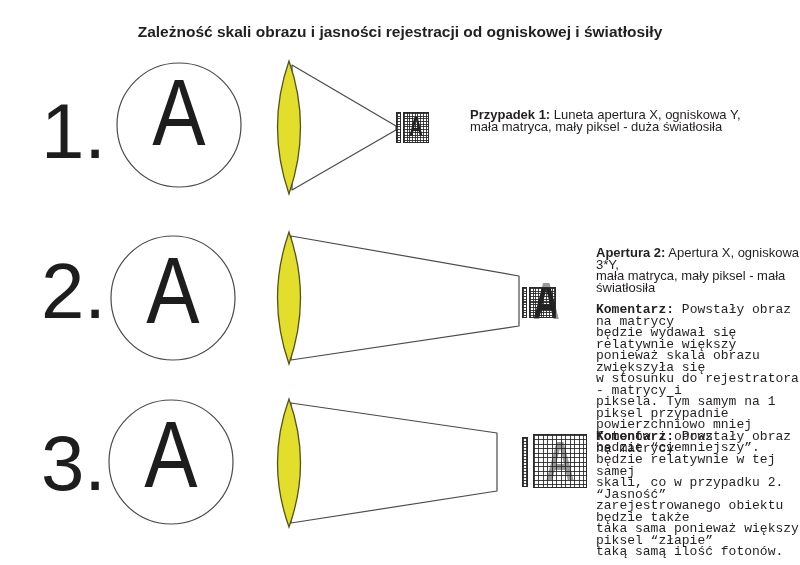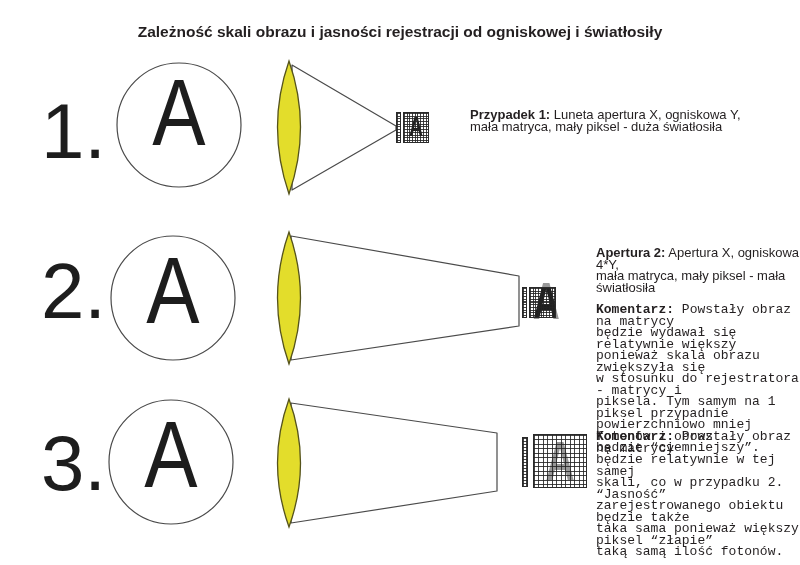--- a/index.html
+++ b/index.html
@@ -107,21 +107,21 @@
       <div class="gridlines coarse"></div>
     </div>
   </div>
 
   <div class="desc" style="left:470px;top:109px;width:320px">
     <div><span class="lbl">Przypadek 1:</span> <span class="txt">Luneta apertura X, ogniskowa Y,
 mała matryca, mały piksel - duża światłosiła</span></div>
   </div>
 
   <div class="desc" style="left:596px;top:247px;width:204px">
-    <div><span class="lbl">Apertura 2:</span> <span class="txt">Apertura X, ogniskowa 4*Y,
+    <div><span class="lbl">Apertura 2:</span> <span class="txt">Apertura X, ogniskowa 3*Y,
 mała matryca, mały piksel - mała światłosiła</span></div>
     <div class="comment"><span class="lbl">Komentarz:</span> <span class="txt">Powstały obraz na matrycy
 będzie wydawał się relatywnie większy
 ponieważ skala obrazu zwiększyła się
 w stosunku do rejestratora - matrycy i
 piksela. Tym samym na 1 piksel przypadnie
 powierzchniowo mniej fotonów i obraz
 będzie “ciemniejszy”.</span></div>
   </div>
 

